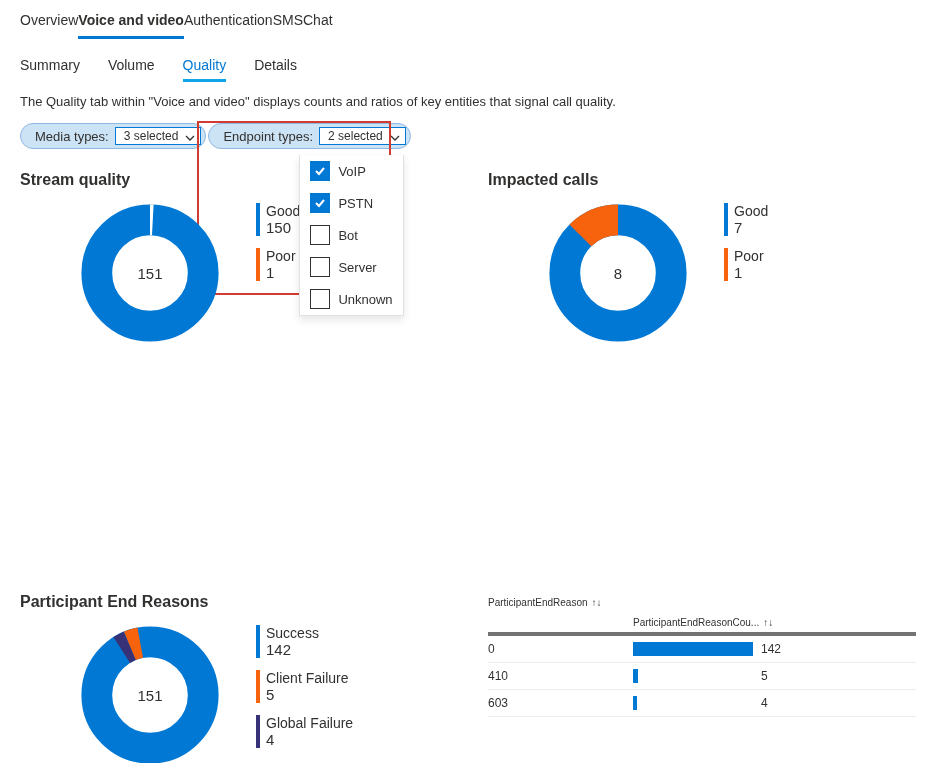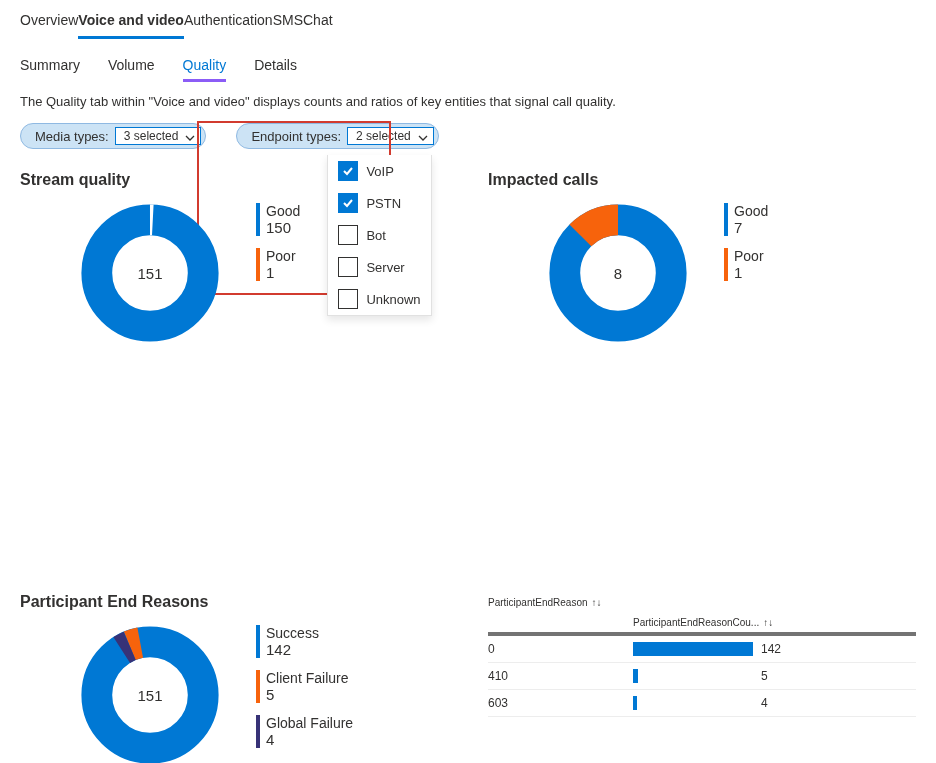--- a/index.html
+++ b/index.html
@@ -3,24 +3,24 @@
 <meta charset="utf-8">
 <style>
   html,body{margin:0;padding:0;font-family:"Segoe UI",Arial,sans-serif;color:#323130;background:#fff;}
   body{width:936px;height:763px;position:relative;}
   
   .tabs1{display:flex;padding:8px 20px 0 20px;font-size:14px;}
   .tabs1 .tab{padding:4px 0 8px 0;cursor:pointer;}
   .tabs1 .tab.active{font-weight:600;border-bottom:3px solid #0078D4;color:#323130;}
   .tabs2{display:flex;gap:28px;padding:15px 20px 0 20px;font-size:14px;}
   .tabs2 .tab{padding:3px 0 6px 0;cursor:pointer;}
-  .tabs2 .tab.active{border-bottom:3px solid #8b5cf6;color:#0078D4;}
+  .tabs2 .tab.active{border-bottom:3px solid #0ea5e9;color:#0078D4;}
   .desc{padding:12px 20px 14px 20px;font-size:13px;color:#323130;}
   
-  .filters{display:flex;gap:30px;padding:0 20px 12px 20px;align-items:flex-start;}
+  .filters{display:flex;gap:2px;padding:0 20px 12px 20px;align-items:flex-start;}
   .pill{display:inline-flex;align-items:center;background:#CCE3F5;border:1px solid #8FB9E2;border-radius:14px;padding:3px 4px 3px 14px;font-size:13px;}
   .pill .sbox{background:#fff;border:1px solid #0078D4;padding:1px 22px 1px 8px;margin-left:6px;font-size:12px;position:relative;}
   .pill .sbox .chev{position:absolute;right:5px;top:4px;}
   .chev svg{width:10px;height:10px;}
   
   .ddwrap{position:relative;}
   .ddmenu{position:absolute;top:31px;left:90px;background:#fff;border:1px solid #e1e1e1;border-top:none;box-shadow:0 4px 8px rgba(0,0,0,.1);font-size:13px;z-index:10;min-width:95px;}
   .ddmenu .item{display:flex;align-items:center;gap:8px;padding:6px 10px;cursor:pointer;}
   .cb{width:18px;height:18px;border:1px solid #323130;display:flex;align-items:center;justify-content:center;}
   .cb.checked{background:#0078D4;border-color:#0078D4;}

